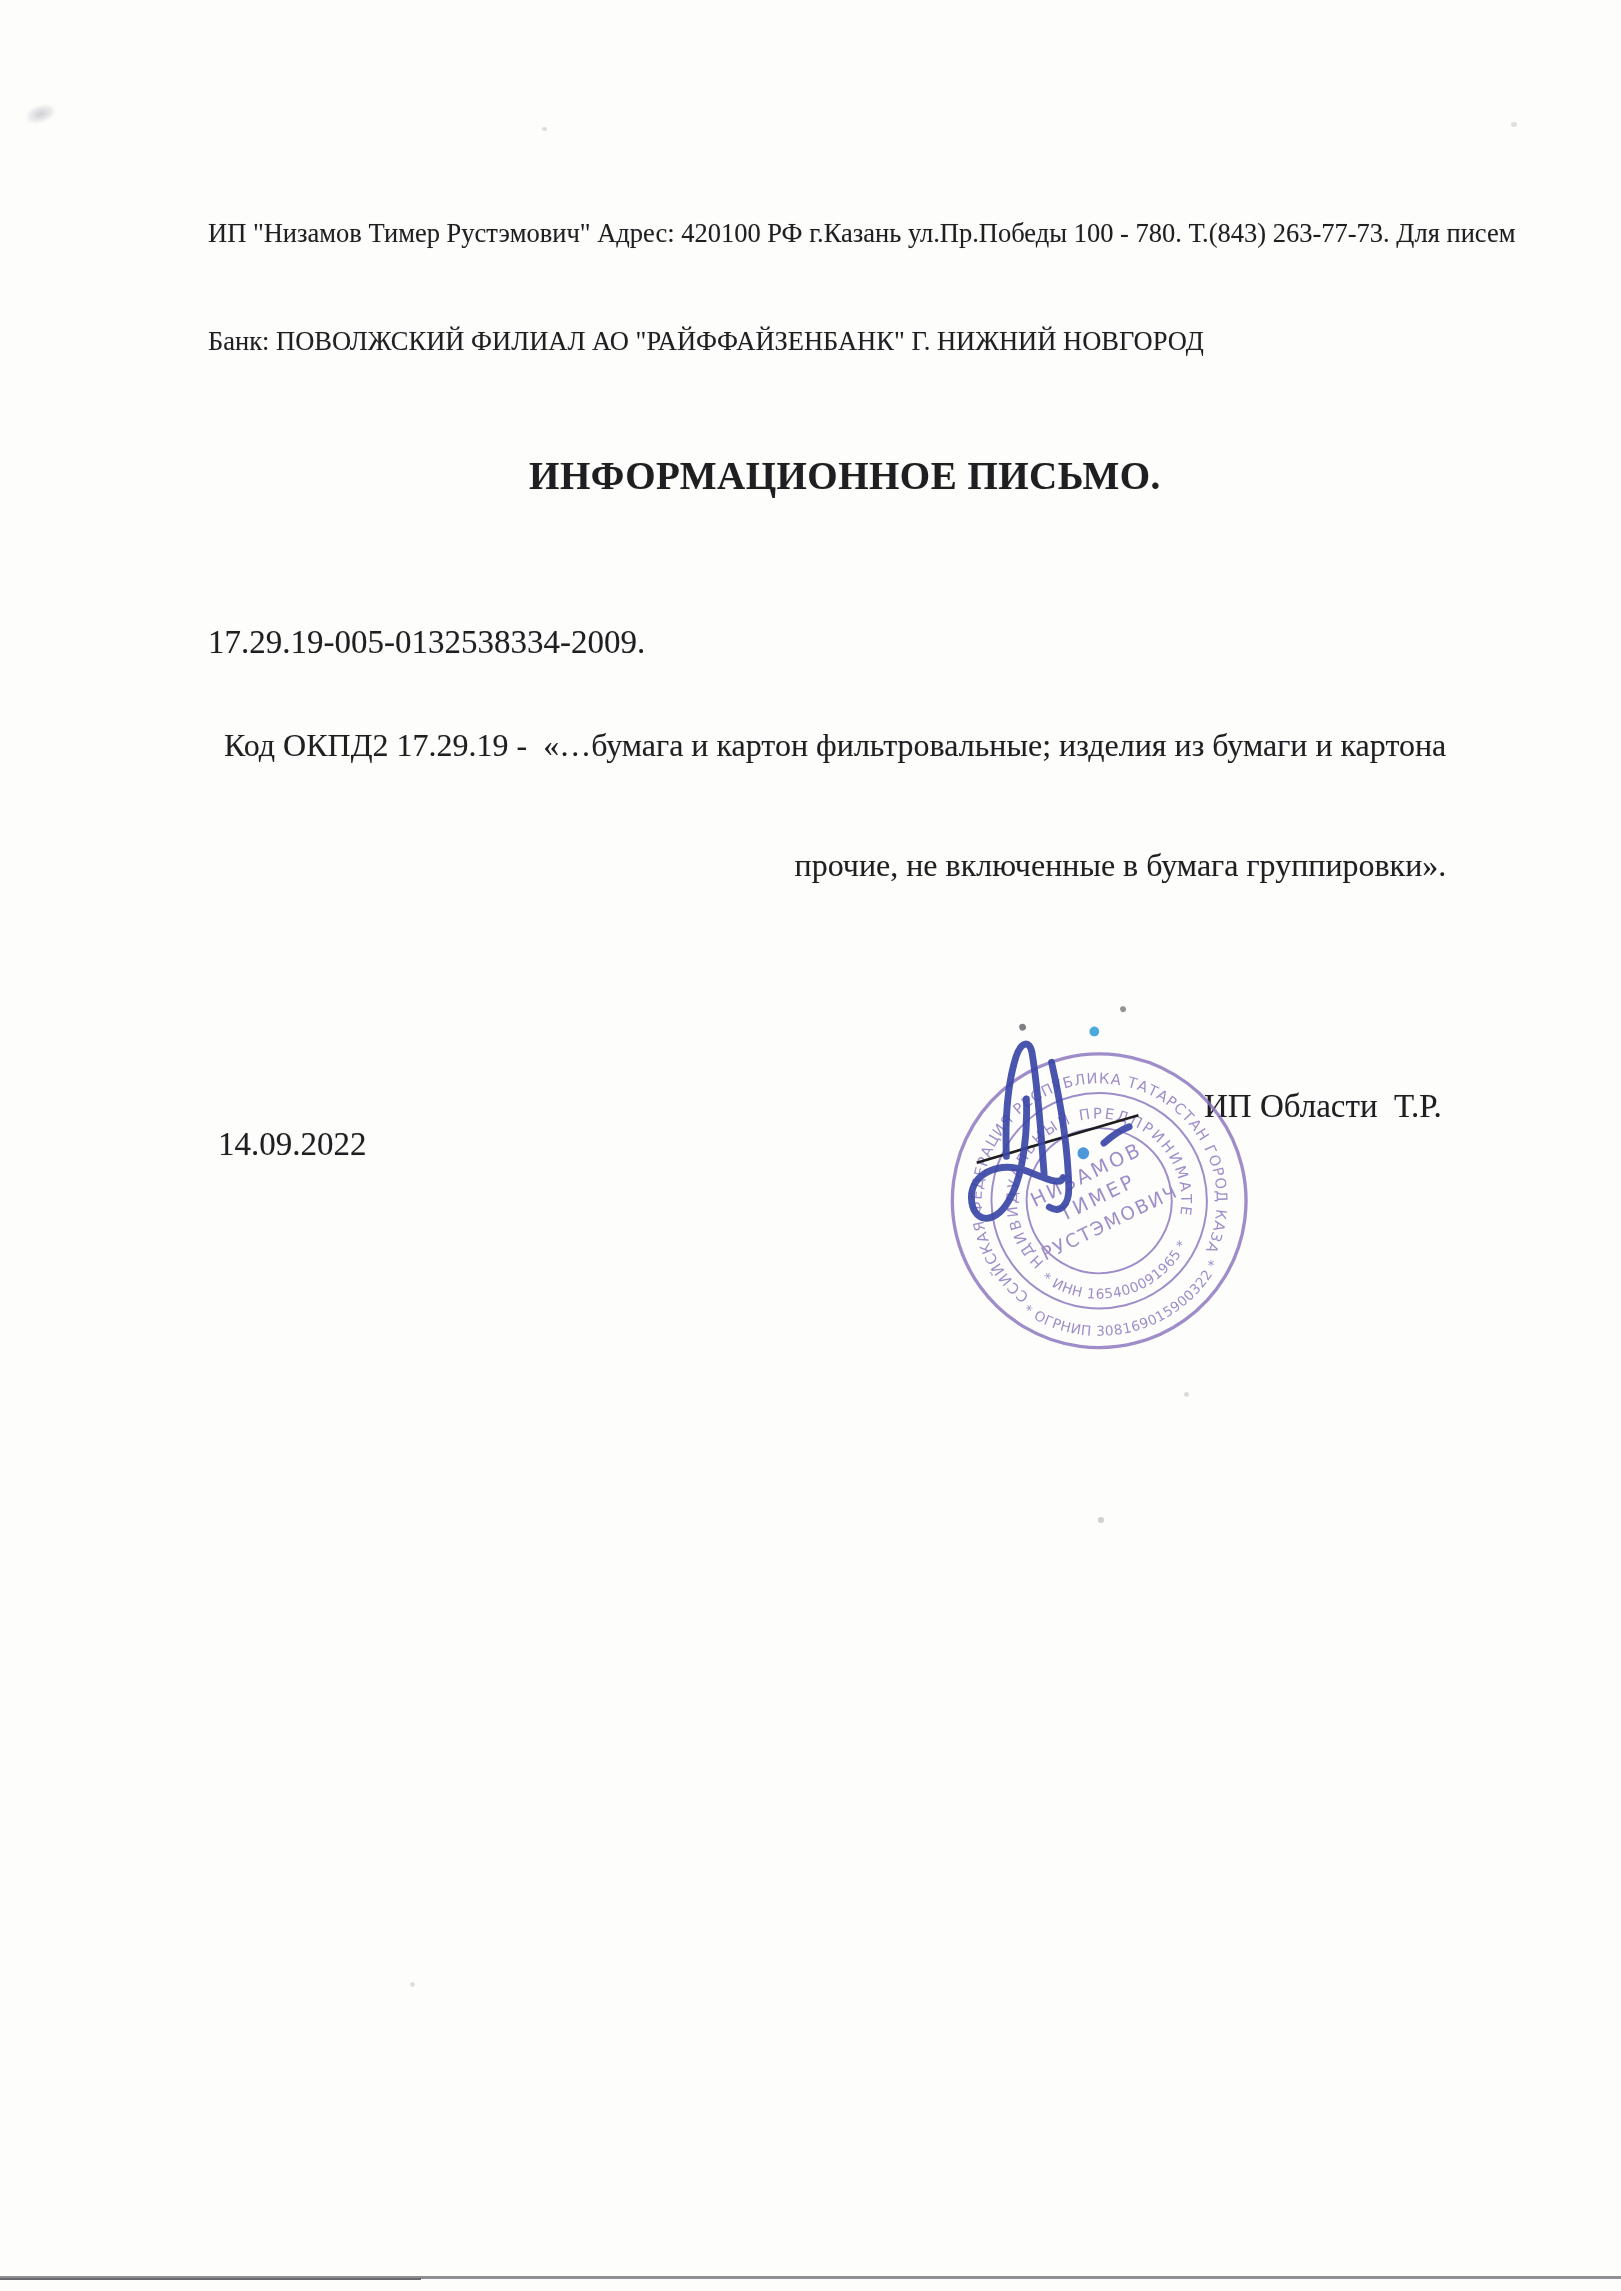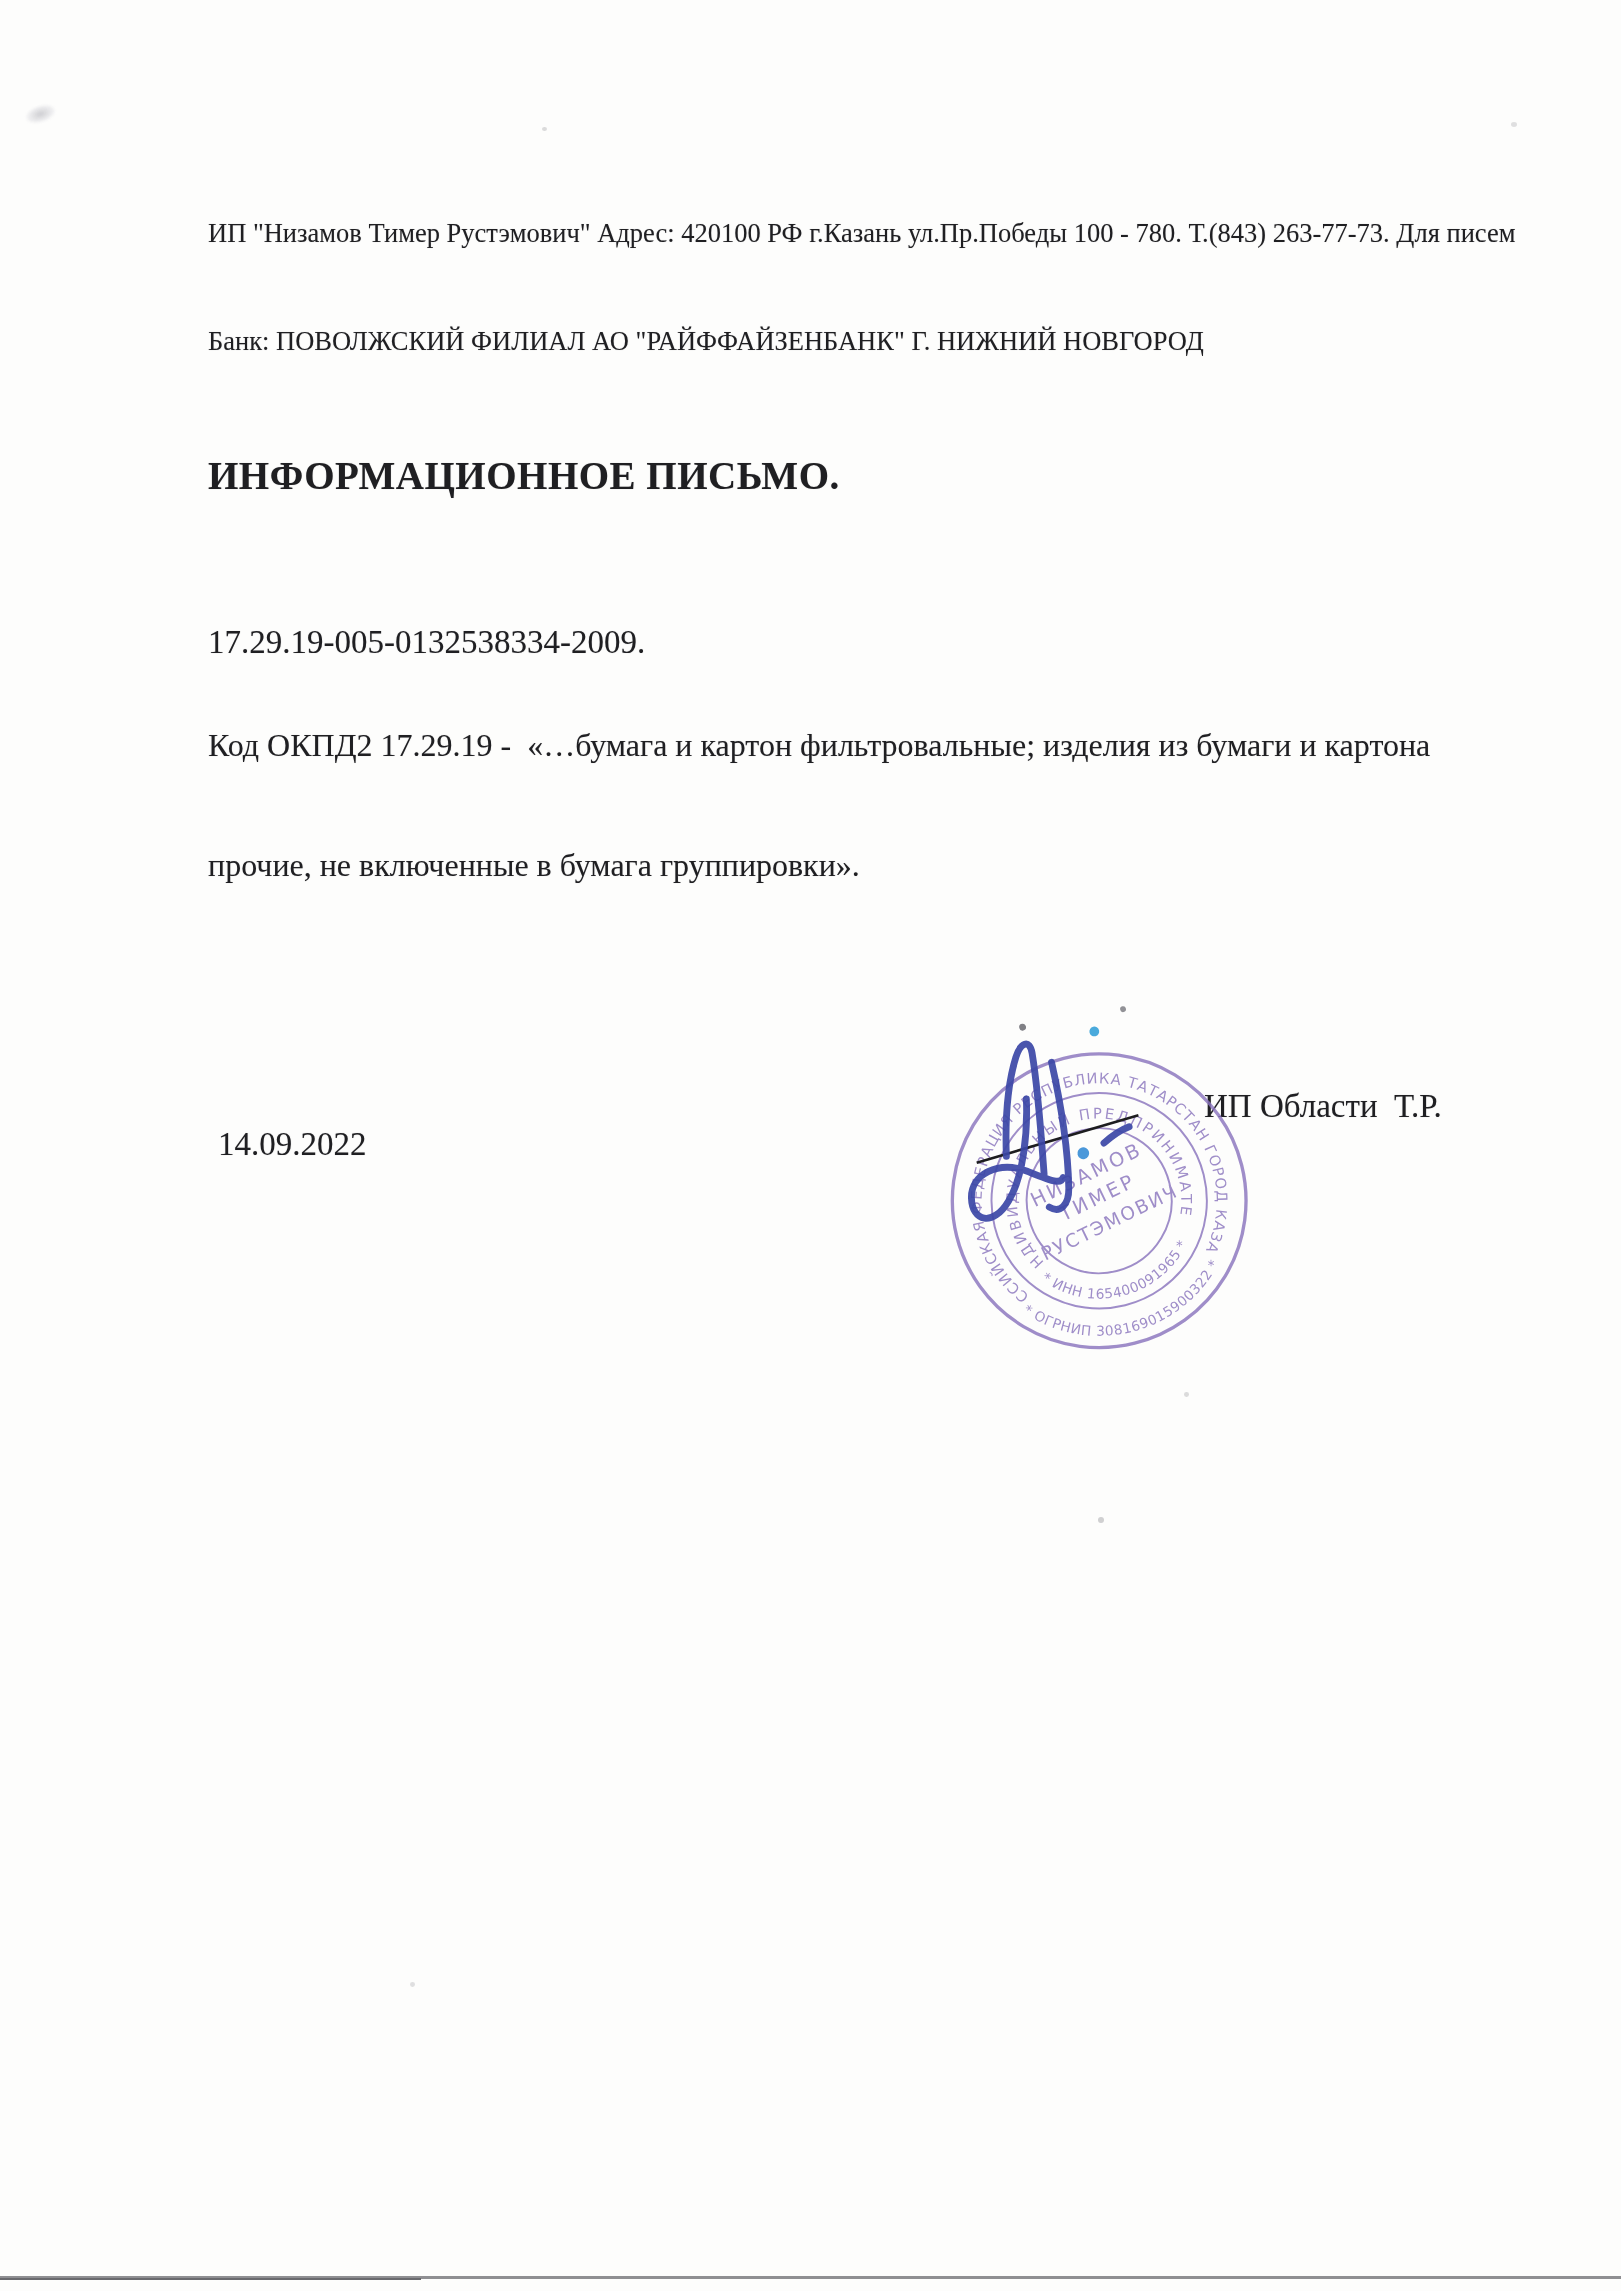--- a/index.html
+++ b/index.html
@@ -9,25 +9,25 @@
     background:#fdfdfc;
     overflow:hidden;
     font-family:"Liberation Serif", serif;
     color:#1f1f22;
   }
   .txt{position:absolute; white-space:pre; text-shadow:0 0 1px rgba(40,40,45,.28);}
   .letterhead{left:208px;top:143px;font-size:26.5px;line-height:36px;}
   .letter-title{
     left:208px;top:453px;width:1274px;
     font-size:39px;font-weight:600;letter-spacing:0.5px;
-    text-align:left;white-space:pre;
+    text-align:center;white-space:pre;
   }
   .para{font-size:33px;}
   .para-product{left:208px;top:532px;line-height:44px;}
-  .para-okpd{left:200px;top:645px;line-height:40px;font-size:32px;}
+  .para-okpd{left:216px;top:645px;line-height:40px;font-size:32px;text-align:right;}
   .para-application{left:208px;top:809px;line-height:44px;}
   .date-line{left:218px;top:1088px;font-size:33px;margin-top:38px;}
   .signatory{left:1204px;top:1088px;font-size:33px;}
   .stamp-wrap{
     position:absolute;left:912px;top:1010px;width:372px;height:372px;
     pointer-events:none;
   }
   .stamp-wrap svg{transform:rotate(-14deg);}
   .stamp-text{font-family:"DejaVu Sans", sans-serif;fill:#8a75bd;}
   .scan-speck{position:absolute;border-radius:50%;background:#9a9a9e;}

